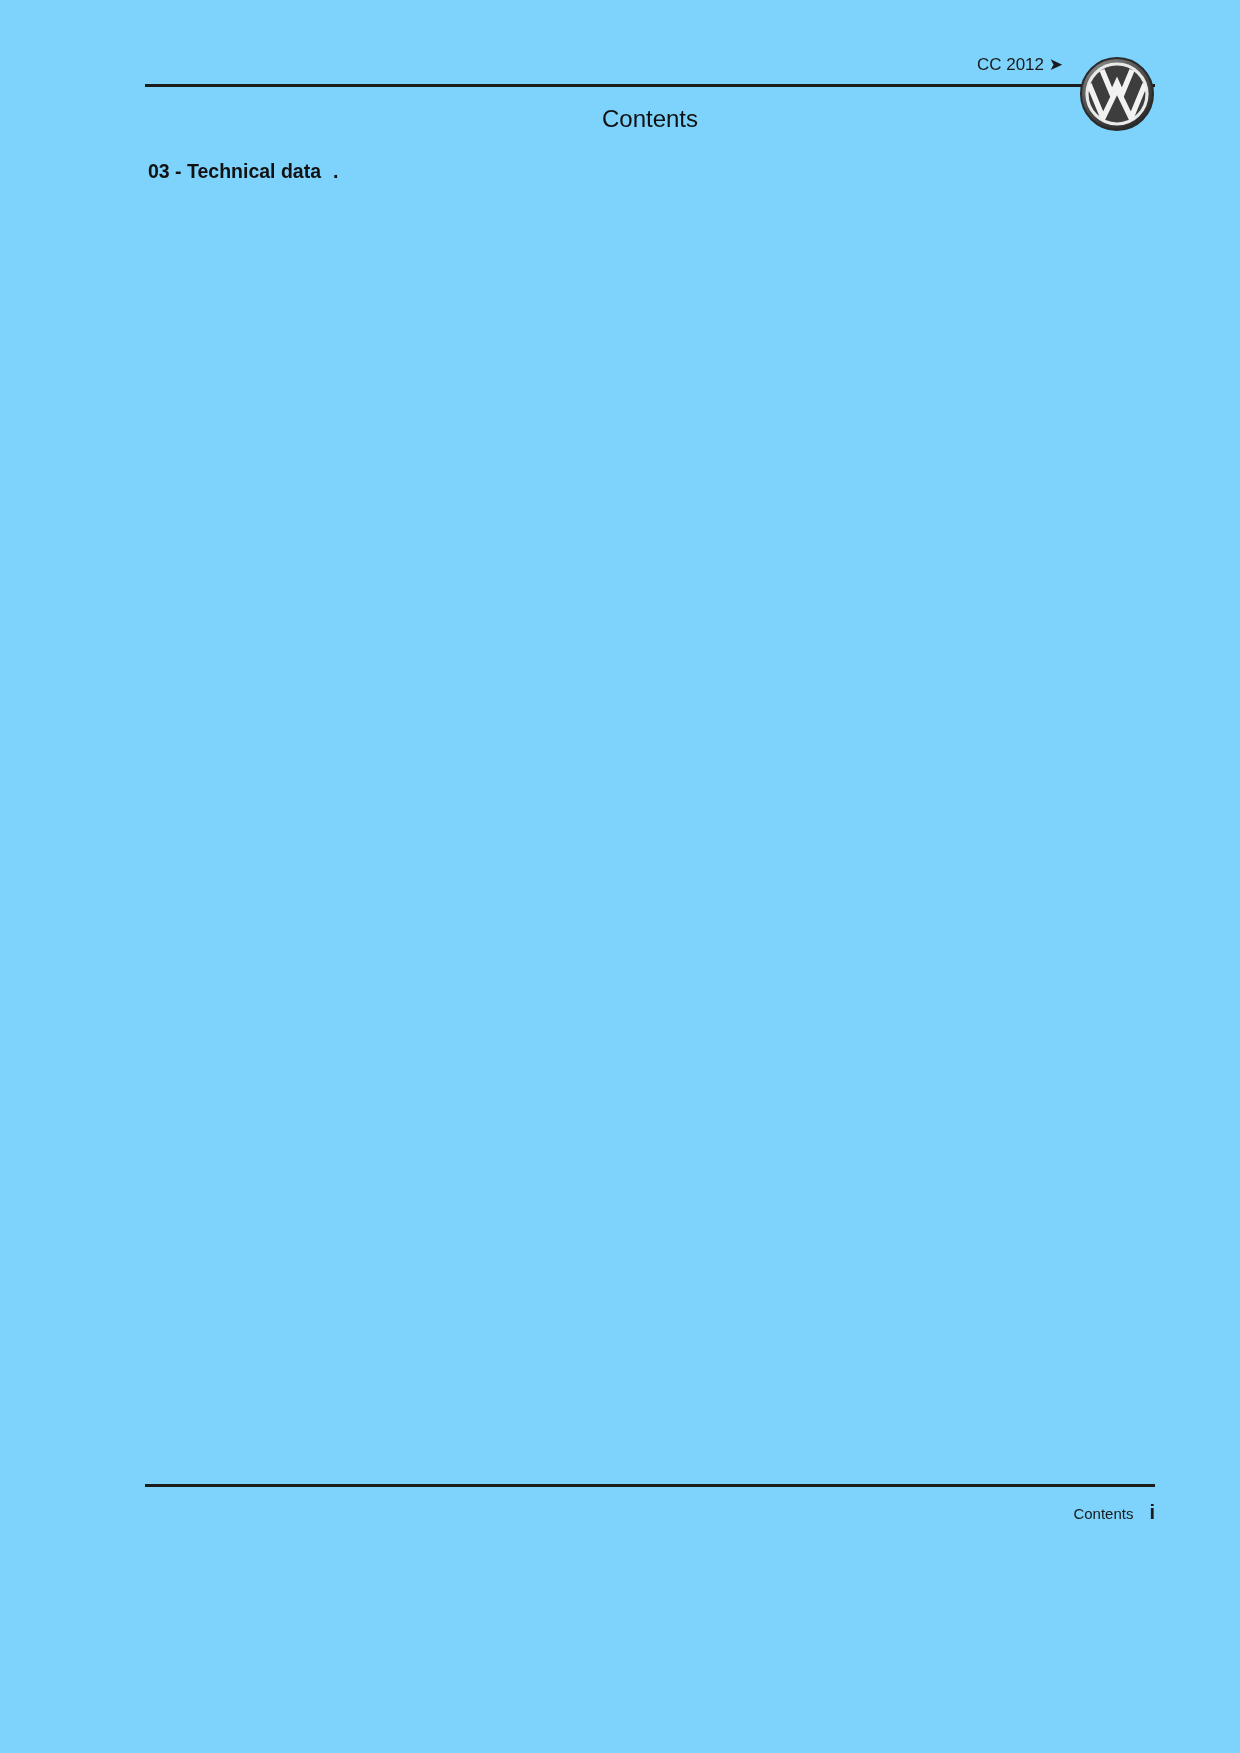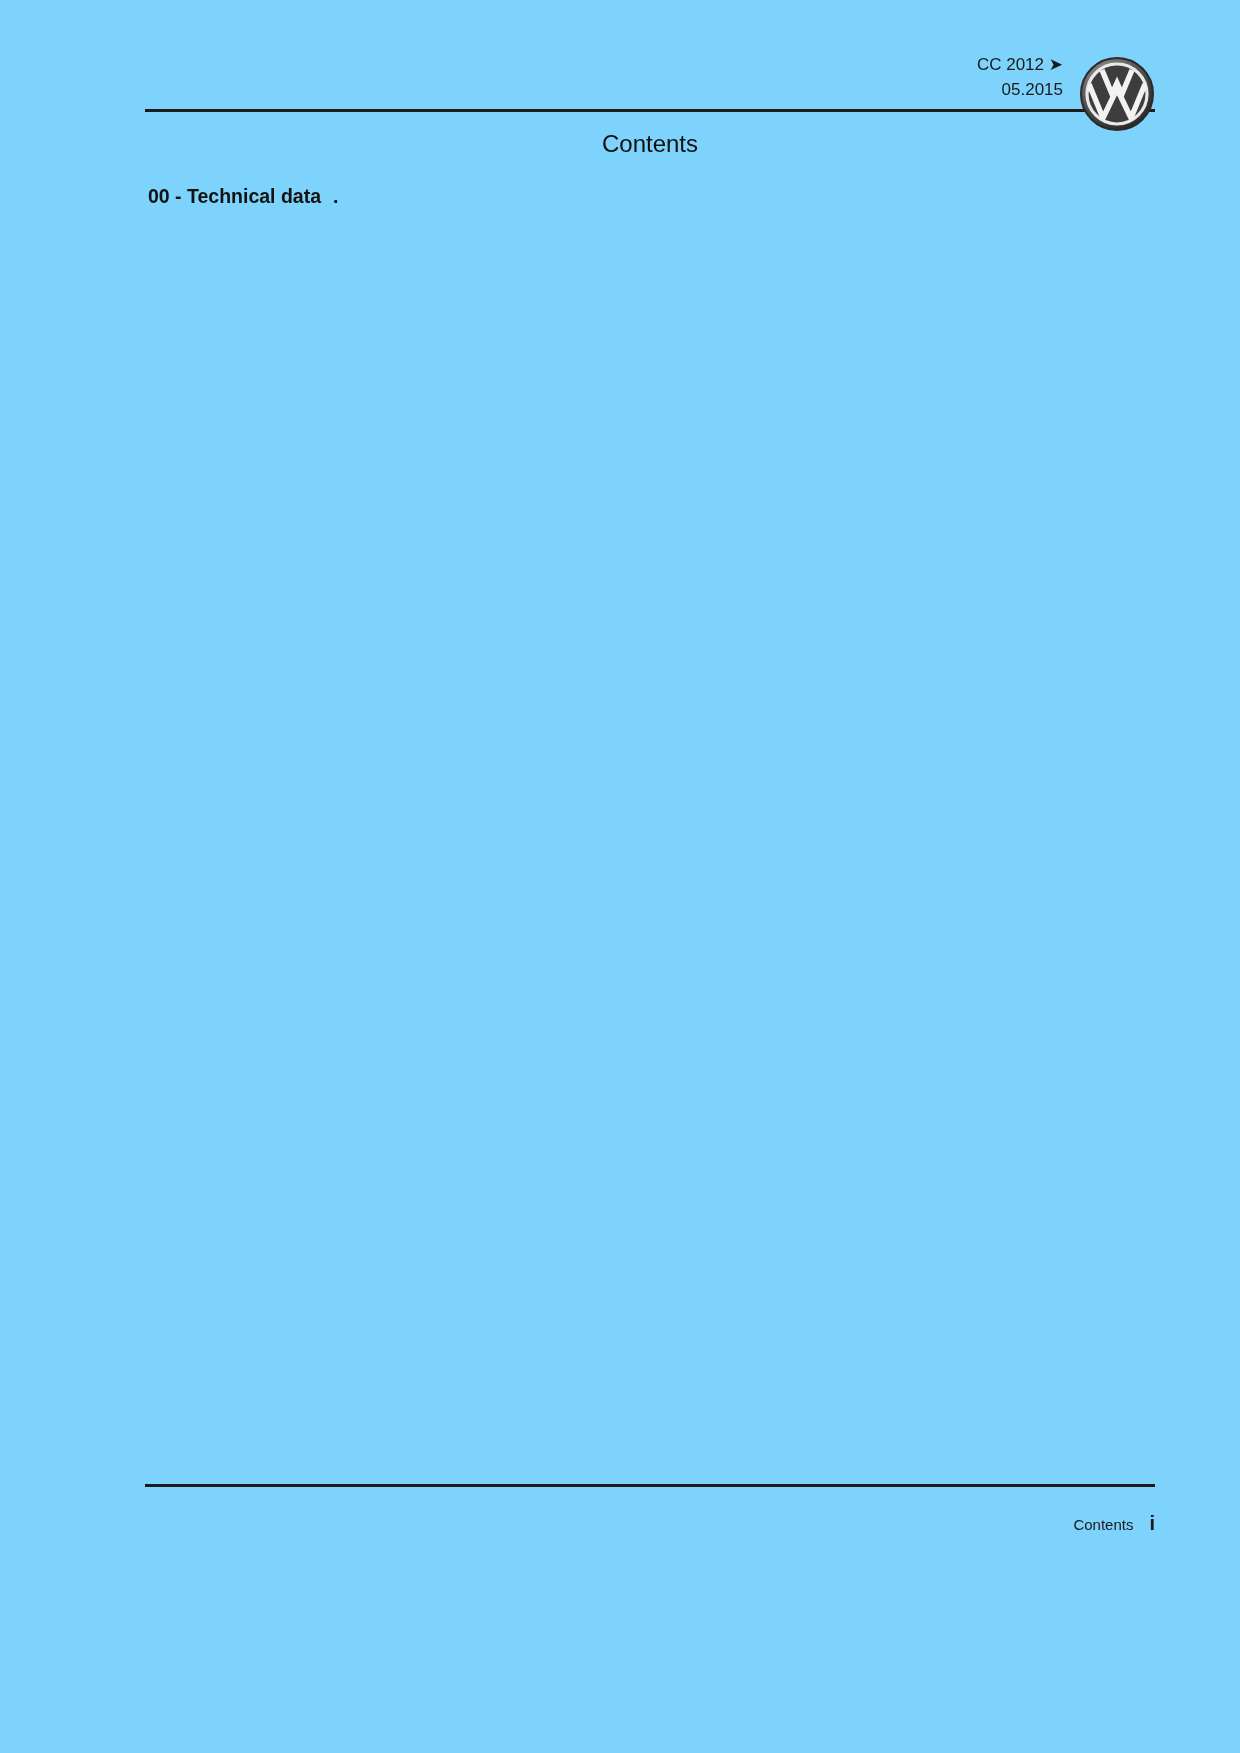--- a/index.html
+++ b/index.html
@@ -80,41 +80,40 @@
 
   
   .footer {
     position: absolute;
     left: 145px;
     width: 1010px;
     top: 1484px;
   }
   .footer-rule { height: 3px; background: #1c1c1c; }
   .footer-line {
-    margin-top: 25px;
+    margin-top: 14px;
     text-align: right;
     font-size: 15px;
     color: #1a1a1a;
   }
   .footer-line .pg {
     font-size: 20px;
     font-weight: 700;
     margin-left: 16px;
   }
 </style>
 </head>
 <body>
 
 <div class="page">
 
   <div class="content">
     <div class="header">
       <div class="header-text">
         <div>CC 2012 ➤</div>
-        <div>05.2015</div>
       </div>
       <div class="logo-wrap">
         <svg viewBox="0 0 76 76" width="76" height="76" aria-hidden="true">
           <defs>
             <radialGradient id="vwg" cx="38%" cy="30%" r="80%">
               <stop offset="0%" stop-color="#a8a8a8"></stop>
               <stop offset="55%" stop-color="#565656"></stop>
               <stop offset="100%" stop-color="#1e1e1e"></stop>
             </radialGradient>
             <clipPath id="vwclip">
@@ -129,21 +128,21 @@
           </g>
         </svg>
       </div>
       <div class="header-rule"></div>
     </div>
 
     <div class="doc-title">Contents</div>
 
     <div class="toc">
         <div class="row chapter">
-          <span class="chlabel">00 - Technical data</span>
+          <span class="chlabel">03 - Technical data</span>
           <span class="leader" aria-hidden="true">................................................................................................................................................................</span>
           <span class="page">1</span>
         </div>
       </div>
   </div>
 
   <div class="footer">
     <div class="footer-rule"></div>
     <div class="footer-line">
       <span>Contents</span><span class="pg">i</span>

